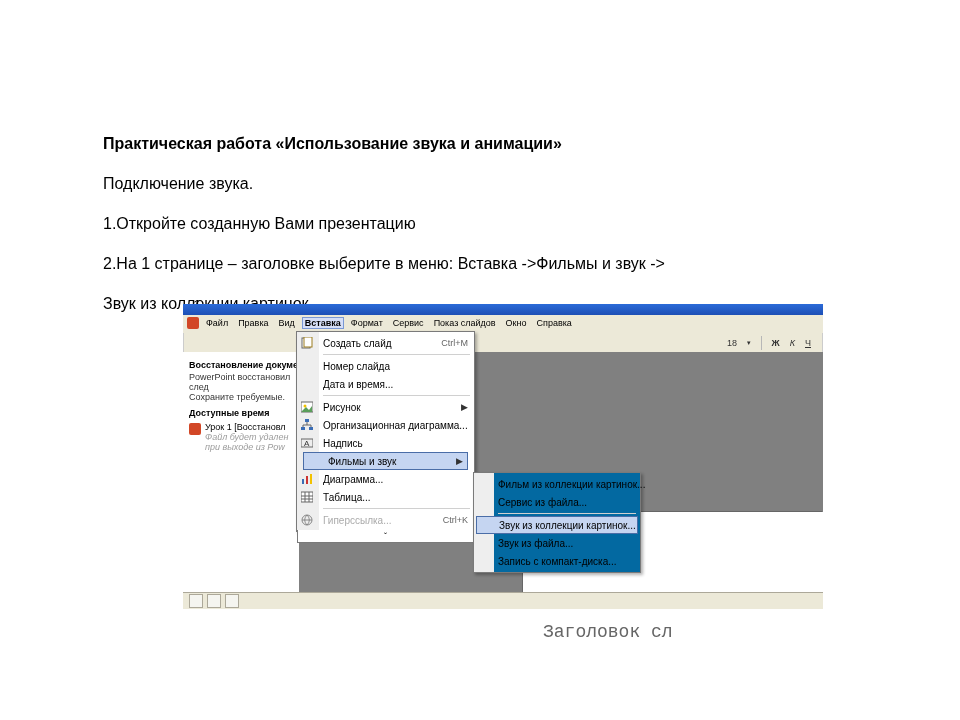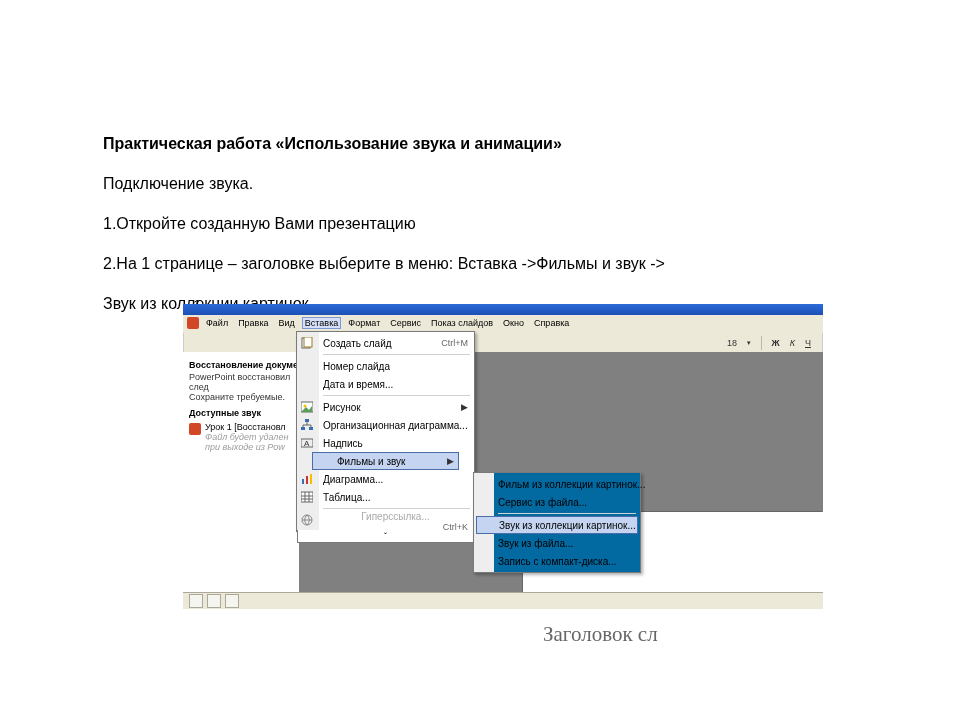--- a/index.html
+++ b/index.html
@@ -50,20 +50,21 @@
     width: 12px; height: 12px;
     background: #d24726;
     border-radius: 2px;
     display: inline-block;
   }
   .menubar .mitem { padding: 1px 3px; cursor: default; white-space: nowrap; }
   .menubar .mitem.sel {
     background: #d6dff7;
     border: 1px solid #7a98d4;
     padding: 0 2px;
+    font-weight: bold;
   }
 
   .toolbar2 {
     position: absolute;
     right: 6px;
     top: 30px;
     height: 18px;
     display: flex;
     align-items: center;
     gap: 10px;
@@ -118,23 +119,23 @@
     top: 160px;
     right: 0;
     bottom: 0;
     background: #fff;
     box-shadow: -1px -1px 0 #666;
   }
   .slide-title-text {
     position: absolute;
     left: 20px;
     top: 110px;
-    font-size: 21px;
+    font-size: 18px;
     color: #666;
-    font-family: Liberation Serif, serif;
+    font-family: Liberation Mono, monospace;
   }
 
   .statusbar {
     position:absolute;
     left:0; right:0; bottom:0;
     height:16px;
     background:#ece9d8;
     border-top:1px solid #aca899;
     display:flex;
     align-items:center;
@@ -175,25 +176,25 @@
   .menu .row .hk { margin-left:auto; color:#666; font-size:9px; }
   .menu .row .arrow { margin-left:auto; font-size:9px; color:#333; }
   .menu .sep {
     border-top:1px solid #d0d0d0;
     margin: 2px 4px 2px 26px;
   }
   .menu .row.highlight {
     background: #c5d5f1;
     border: 1px solid #4a6da7;
     height: 16px;
-    margin: 0 15px;
+    margin: 0 6px;
     padding-left: 24px;
     padding-right:4px;
   }
-  .menu .row.disabled { color:#aaa;flex-direction:column; }
+  .menu .row.disabled { color:#aaa; }
   .menu .ic {
     position:absolute;
     left:3px; top:2px;
     width:14px; height:14px;
     display:flex;
     align-items:center;
     justify-content:center;
     font-size:10px;
   }
   .menu .ic svg { width:12px; height:12px; }
@@ -292,21 +293,21 @@
     <span style="font-style:italic">К</span>
     <span style="text-decoration:underline">Ч</span>
   </div>
 
   <div class="left-pane">
     <div class="lp-title">Восстановление докумен</div>
     <div class="lp-text">
       <div>PowerPoint восстановил след</div>
       <div>Сохраните требуемые.</div>
     </div>
-    <div class="lp-title">Доступные звук</div>
+    <div class="lp-title">Доступные время</div>
     <div class="lp-file">
       <span class="fic"></span>
       <span class="flines">
         <div class="fname">Урок 1 [Восстановл</div>
         <div class="fdesc">Файл будет удален</div>
         <div class="fdesc">при выходе из Pow</div>
       </span>
     </div>
   </div>
 

